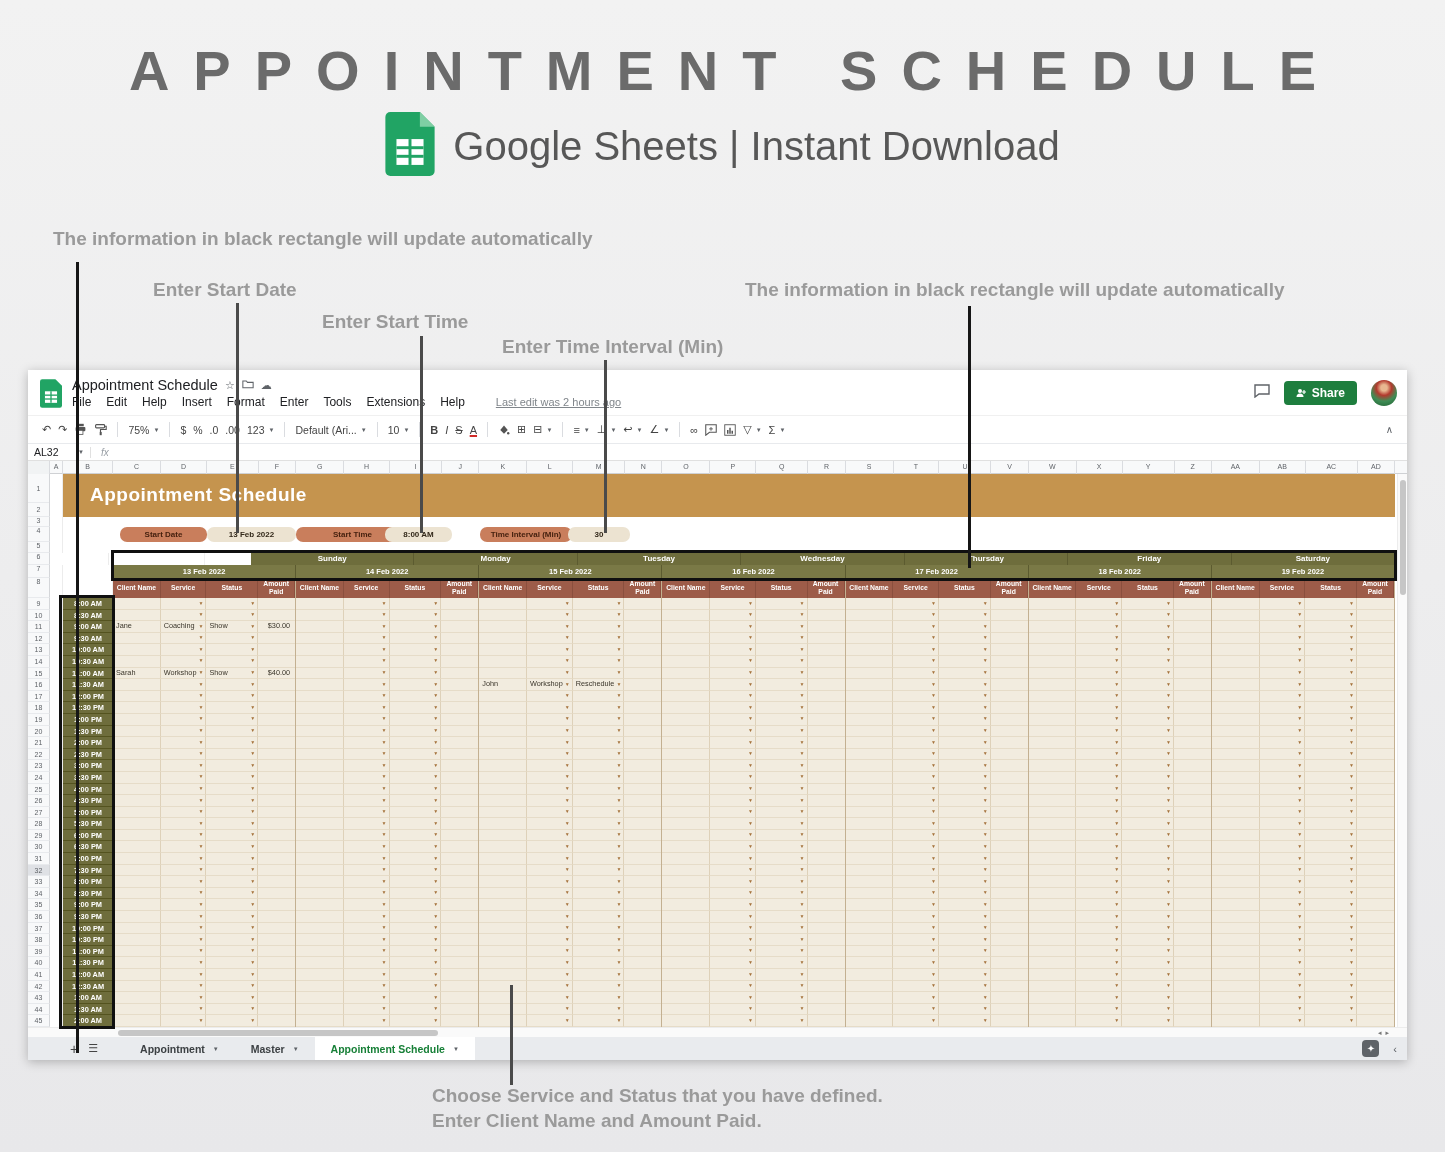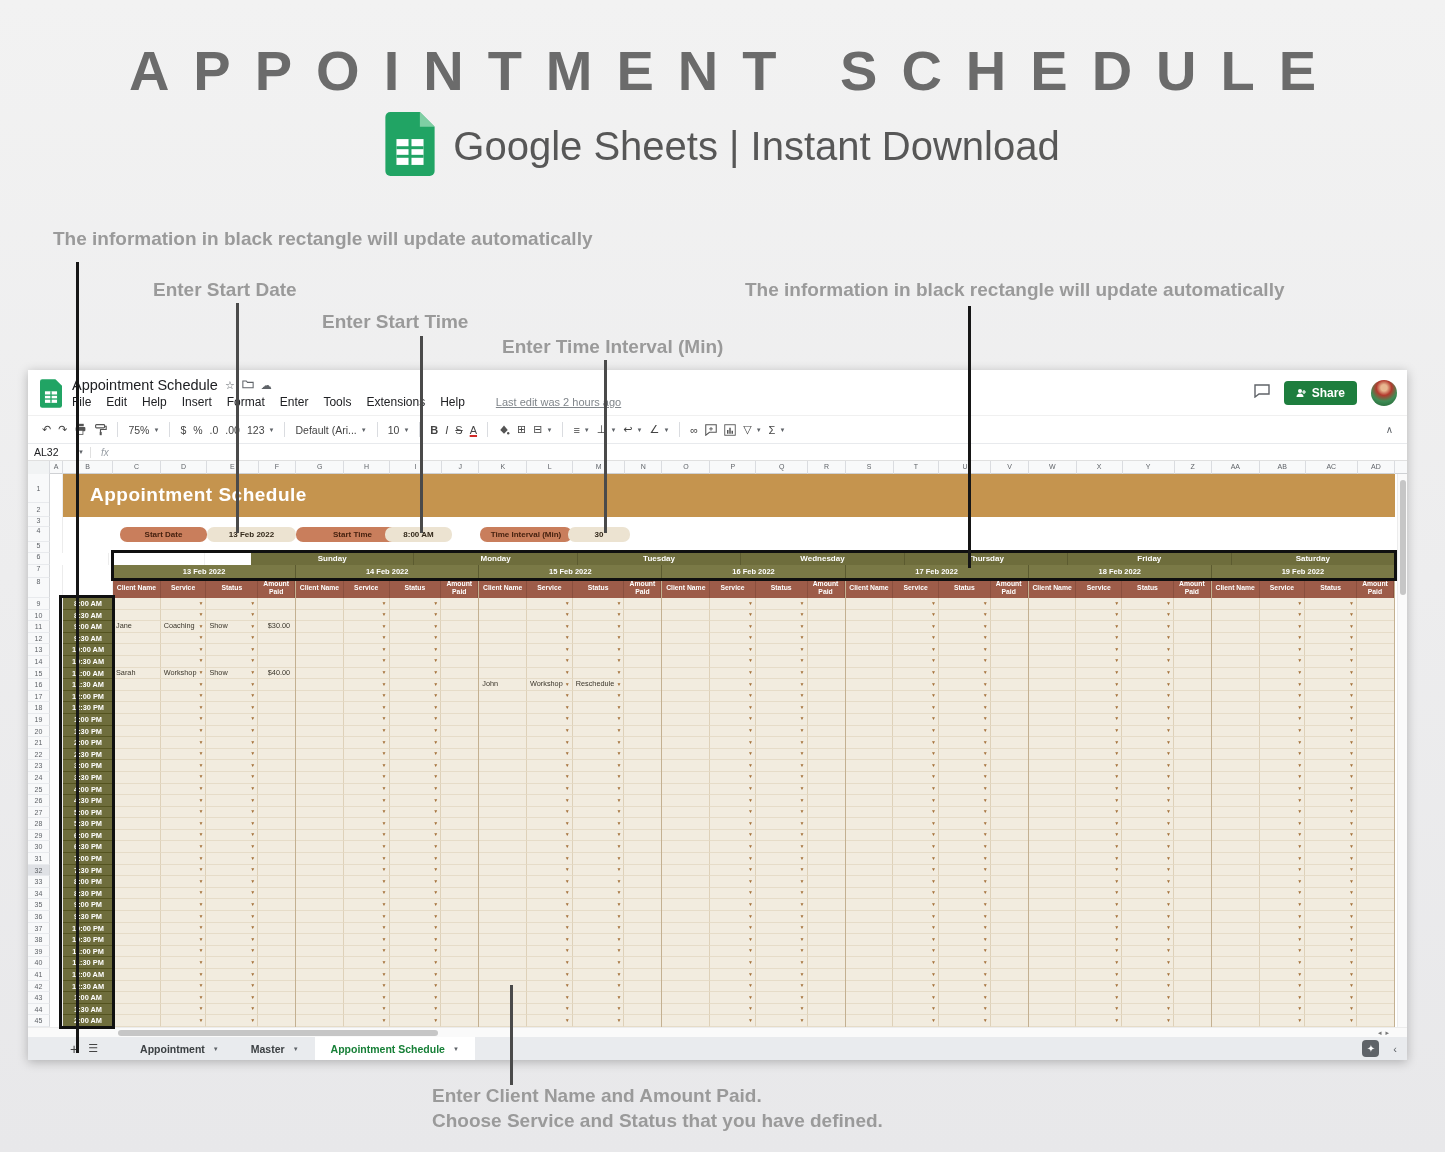--- a/index.html
+++ b/index.html
@@ -164,22 +164,22 @@
     </span>
     <span class="sub-text">Google Sheets | Instant Download</span>
   </div>
 
   <div class="ann ann-left">The information in black rectangle will update automatically</div>
   <div class="ann ann-sd">Enter Start Date</div>
   <div class="ann ann-st">Enter Start Time</div>
   <div class="ann ann-ti">Enter Time Interval (Min)</div>
   <div class="ann ann-right">The information in black rectangle will update automatically</div>
   <div class="ann ann-bottom">
+    <div>Choose Service and Status that you have defined.</div>
     <div>Enter Client Name and Amount Paid.</div>
-    <div>Choose Service and Status that you have defined.</div>
   </div>
 
   <div class="sheet">
 
     <div class="titlebar">
       <div class="tleft">
         <span style="padding-top:6px;">
           <svg width="22" height="29" viewBox="0 0 40 52">
             <path d="M4 0 h24 l12 12 v36 a4 4 0 0 1 -4 4 H4 a4 4 0 0 1 -4 -4 V4 a4 4 0 0 1 4 -4 z" fill="#21a464"></path>
             <rect x="9" y="22" width="22" height="21" fill="#fff"></rect>

